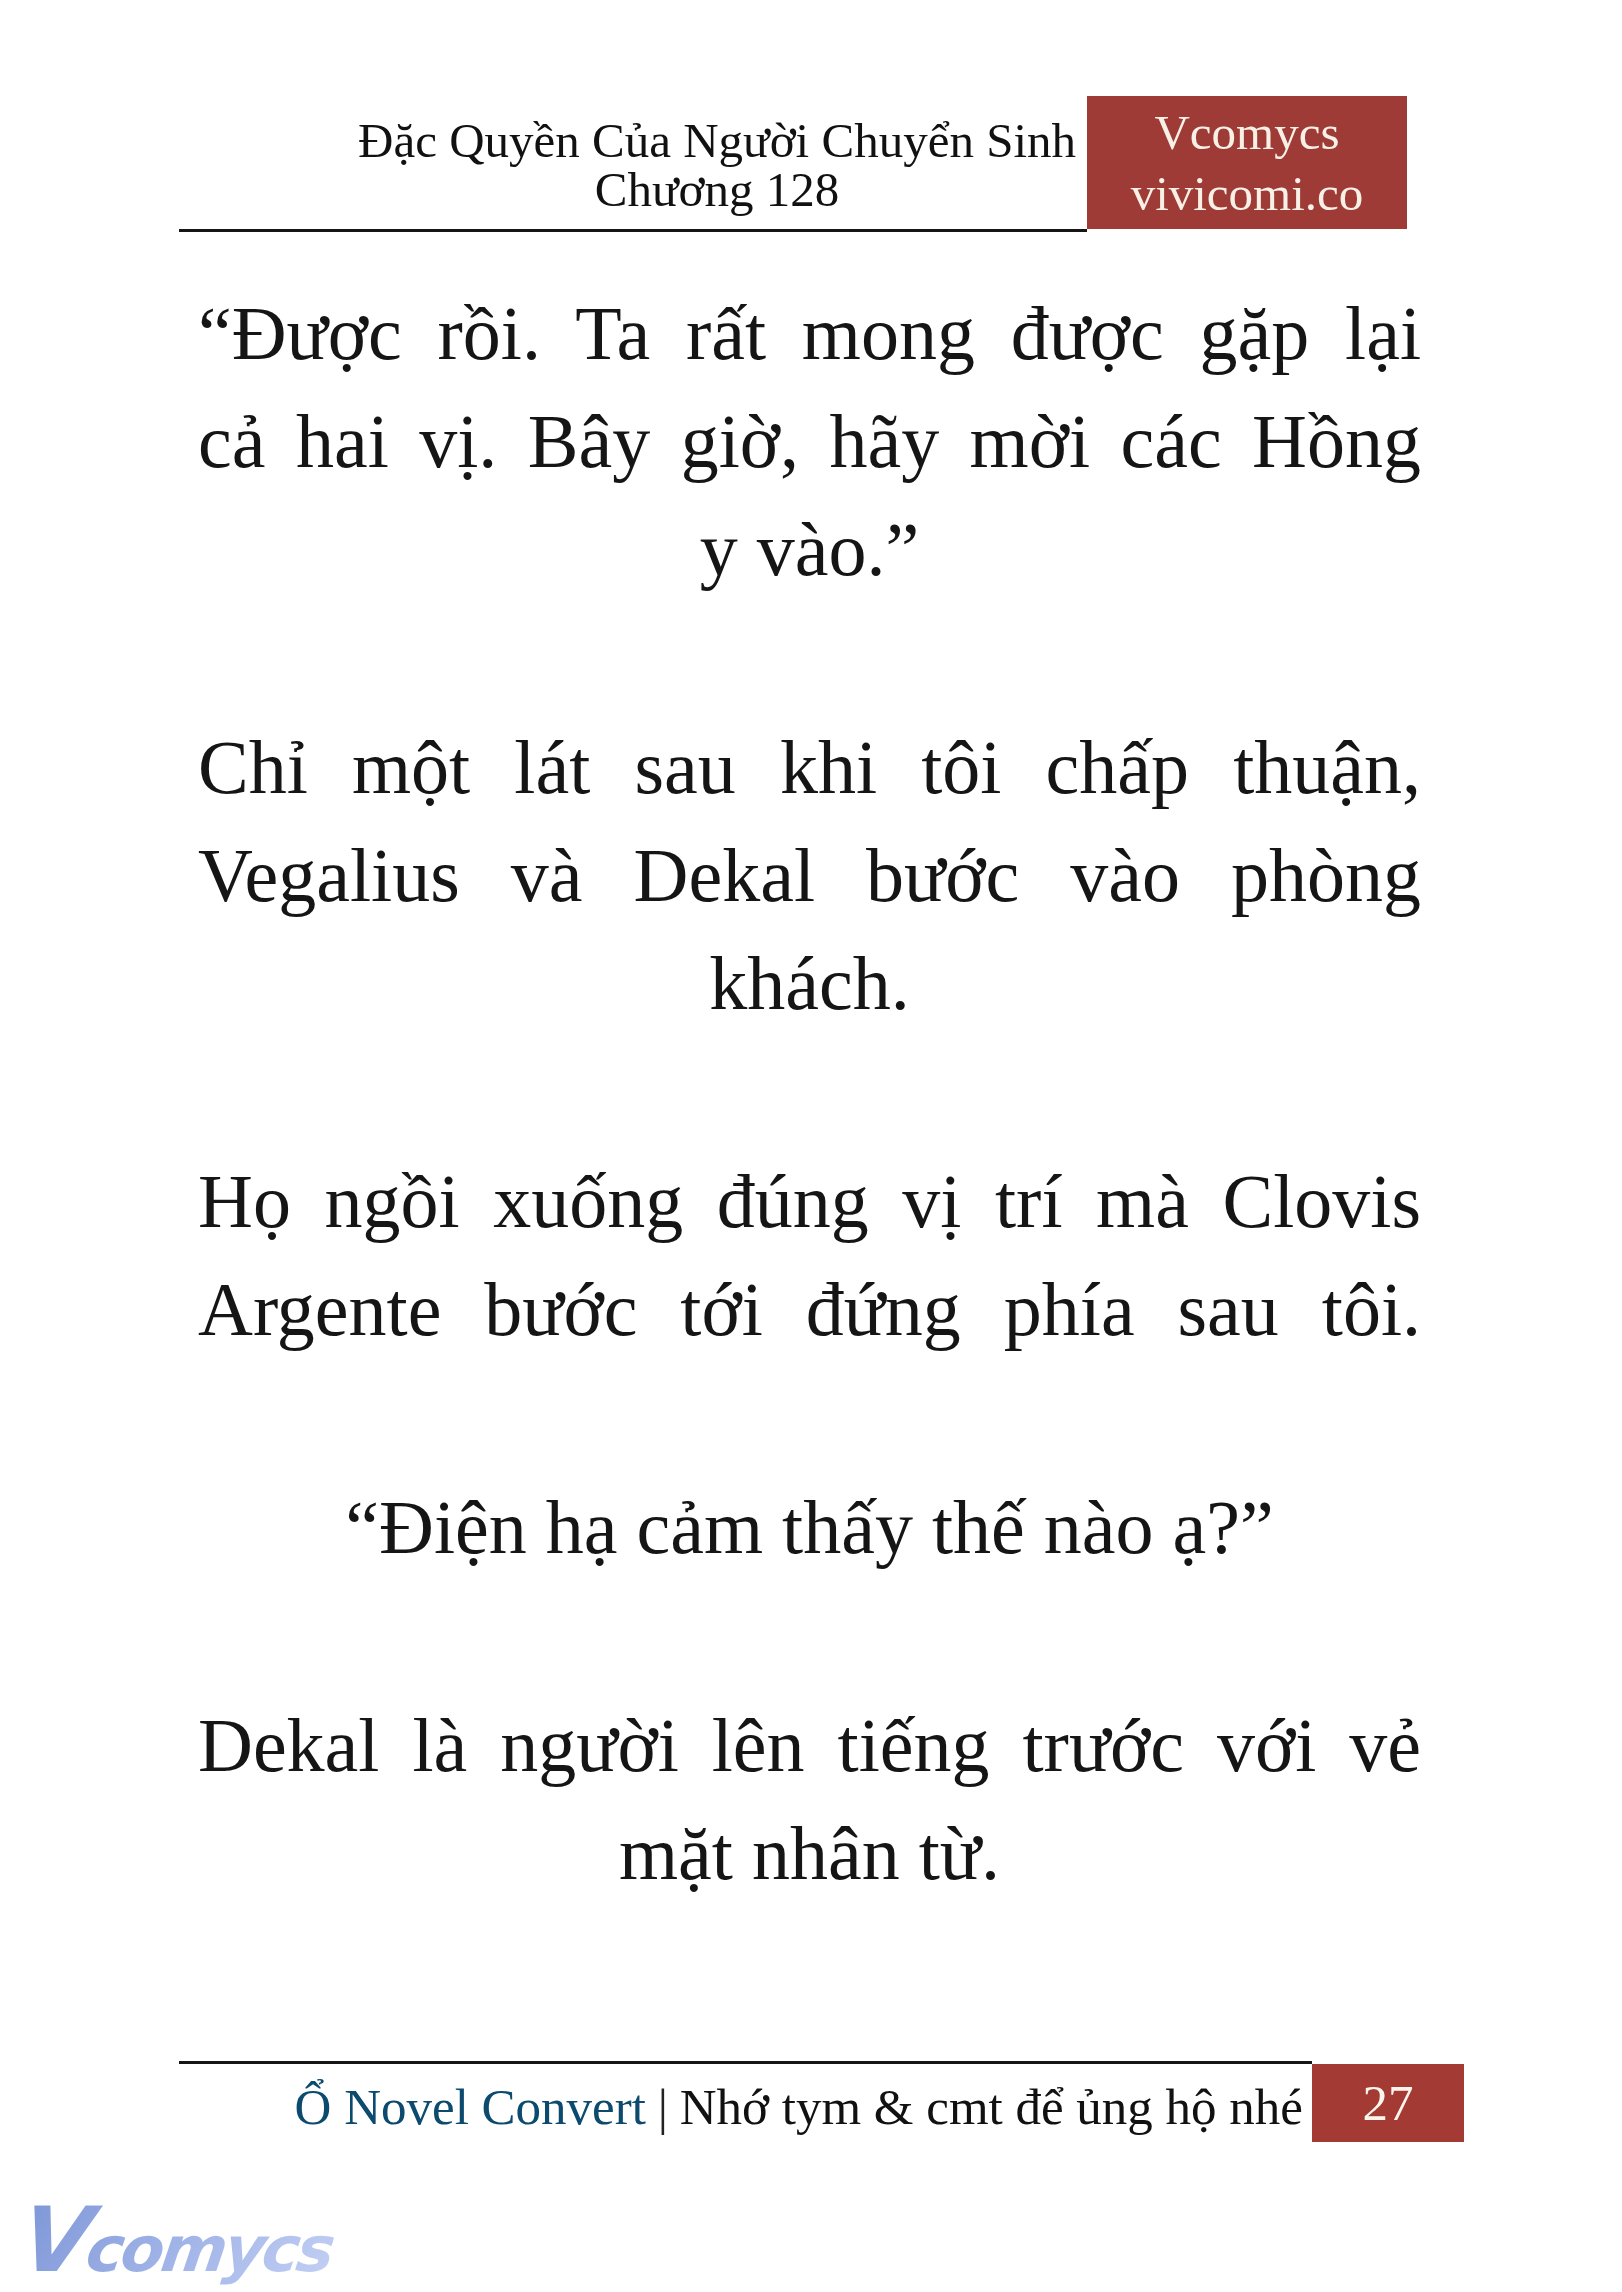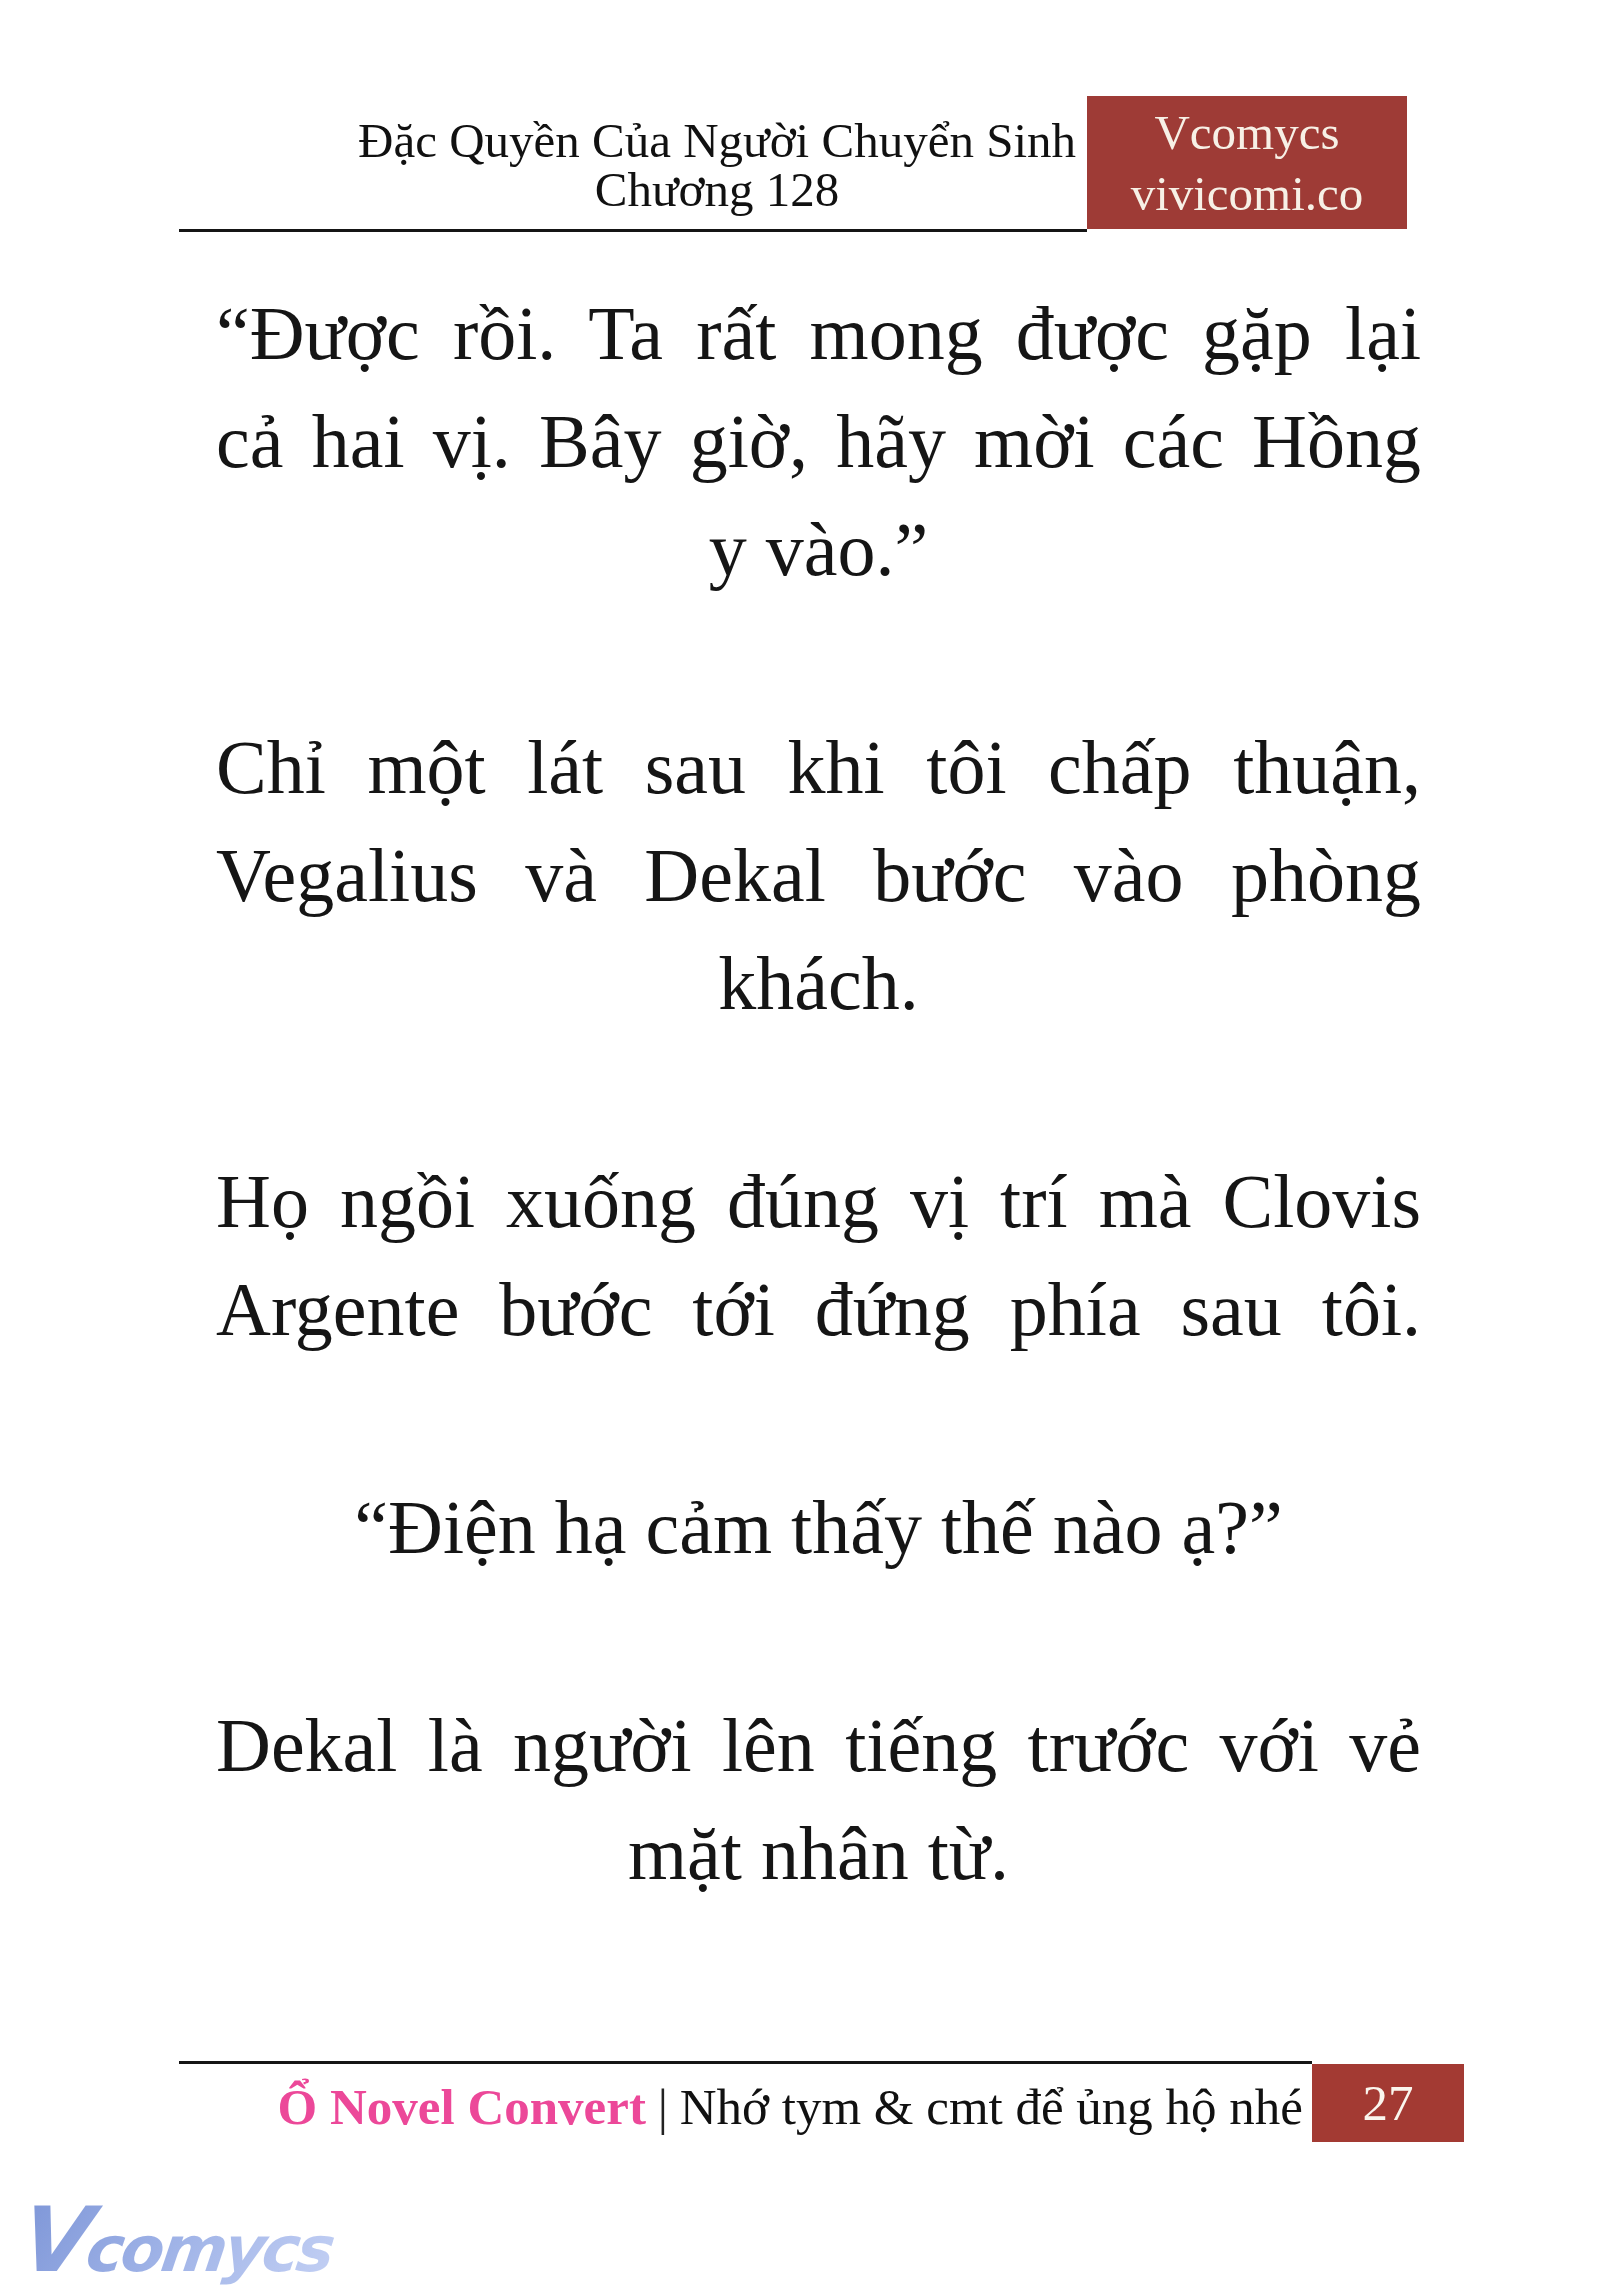--- a/index.html
+++ b/index.html
@@ -43,38 +43,38 @@
   .content{
     position:absolute;
     left:198px;top:279px;
     width:1223px;
     font-size:76px;
     line-height:108px;
     color:#151515;
   }
   .paragraph{margin:0 0 110px 0;}
   .paragraph:last-child{margin-bottom:0;}
-  .text-line{text-align:justify;margin-left:18px;}
+  .text-line{text-align:justify;}
   .text-line.stretch{text-align-last:justify;}
   .text-line.plain{text-align:center;}
 
   
   .footer-rule{
     position:absolute;
     left:179px;top:2061px;
     width:1133px;height:2.9px;
     background:#151515;
   }
   .footer-line{
     position:absolute;
     top:2078px;right:319px;
     font-size:51px;line-height:59px;
     white-space:nowrap;
   }
-  .footer-brand{color:#ec4899;font-weight:bold;}
+  .footer-brand{color:#0c4a6e;font-weight:normal;}
   .footer-sep{color:#222222;padding:0 11.8px;font-weight:normal;}
   .footer-msg{color:#111111;}
   .page-number-badge{
     position:absolute;
     left:1312px;top:2064px;
     width:152px;height:78px;
     background:#a33a33;
     color:#faf6ee;
     font-size:51px;
     display:flex;align-items:center;justify-content:center;

